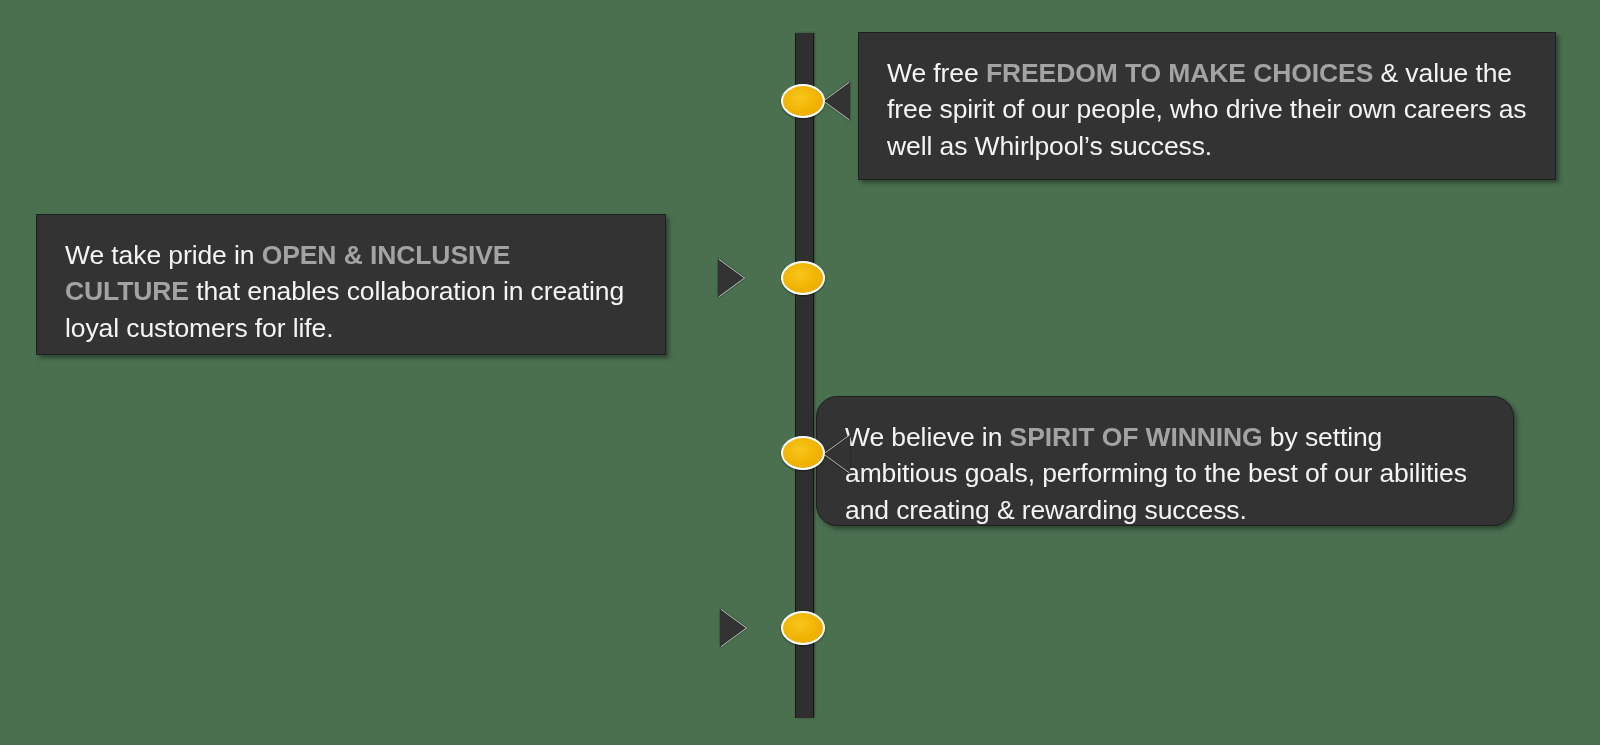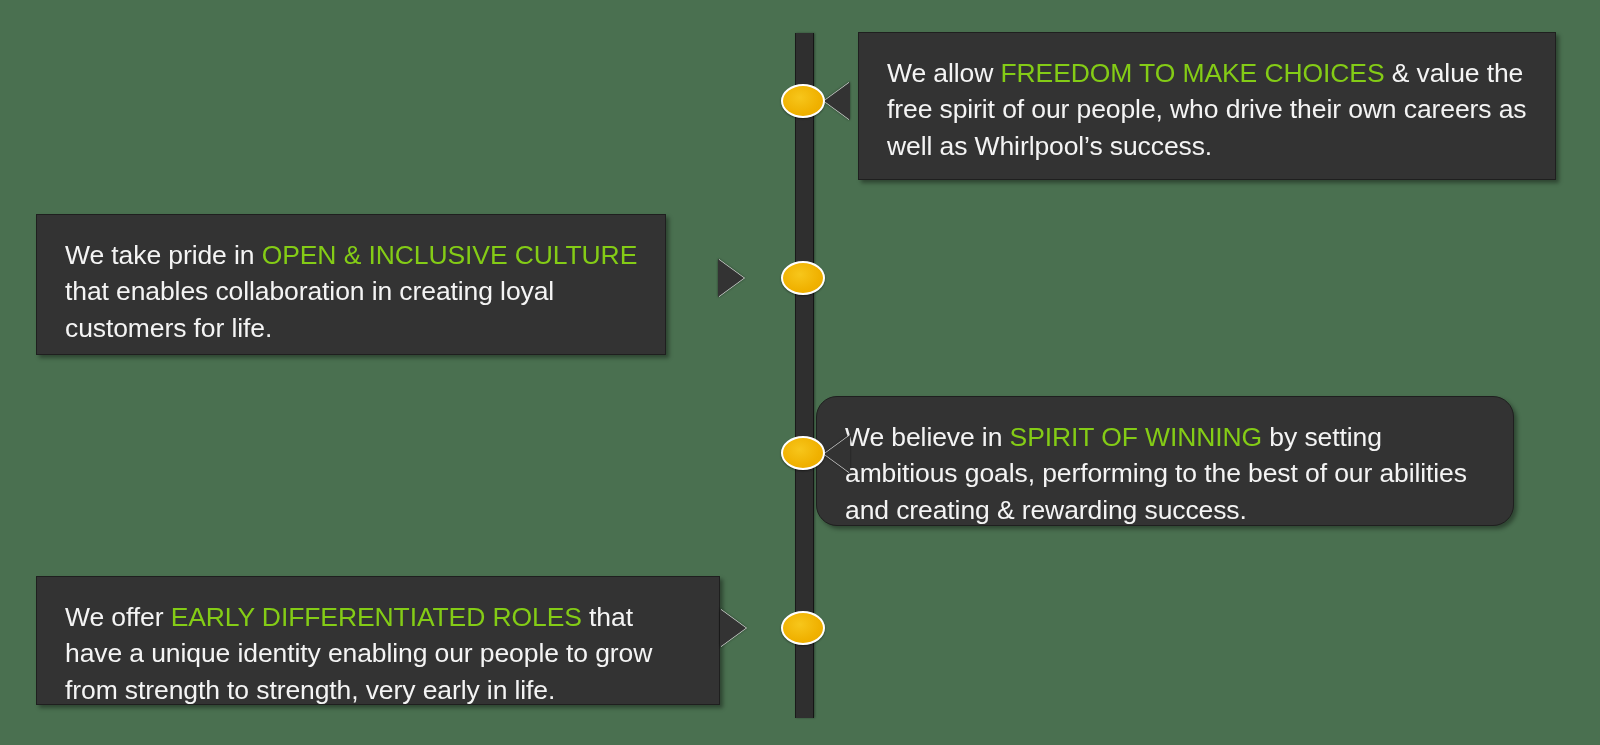--- a/index.html
+++ b/index.html
@@ -62,22 +62,22 @@
     z-index: 3;
   }
   .callout .body {
     font-size: 26.5px;
     line-height: 1.37;
     letter-spacing: -0.1px;
     color: #f4f4f4;
     padding: 22px 26px 20px 28px;
   }
   .callout .hl {
-    color: #84cc16;
-    font-weight: normal;
+    color: #a3a3a3;
+    font-weight: bold;
   }
 
   
   .wedge {
     position: absolute;
     width: 0;
     height: 0;
     z-index: 4;
   }
   
@@ -122,31 +122,28 @@
 
   <div class="timeline-bar"></div>
 
   <div class="node" id="node-1"></div>
   <div class="node" id="node-2"></div>
   <div class="node" id="node-3"></div>
   <div class="node" id="node-4"></div>
 
   <div class="wedge wedge-left" id="wedge-1"></div>
   <div class="callout" id="callout-1">
-    <div class="body"><span>We allow </span><span class="hl">FREEDOM TO MAKE CHOICES</span><span> &amp; value the free spirit of our people, who drive their own careers as well as Whirlpool’s success.</span></div>
+    <div class="body"><span>We free </span><span class="hl">FREEDOM TO MAKE CHOICES</span><span> &amp; value the free spirit of our people, who drive their own careers as well as Whirlpool’s success.</span></div>
   </div>
 
   <div class="wedge wedge-right" id="wedge-2"></div>
   <div class="callout" id="callout-2">
     <div class="body"><span>We take pride in </span><span class="hl">OPEN &amp; INCLUSIVE CULTURE</span><span> that enables collaboration in creating loyal customers for life.</span></div>
   </div>
 
   <div class="wedge wedge-left" id="wedge-3"></div>
   <div class="callout" id="callout-3">
     <div class="body"><span>We believe in </span><span class="hl">SPIRIT OF WINNING</span><span> by setting ambitious goals, performing to the best of our abilities and creating &amp; rewarding success.</span></div>
   </div>
 
   <div class="wedge wedge-right" id="wedge-4"></div>
-  <div class="callout" id="callout-4">
-    <div class="body"><span>We offer </span><span class="hl">EARLY DIFFERENTIATED ROLES</span><span> that have a unique identity enabling our people to grow from strength to strength, very early in life.</span></div>
-  </div>
 
 </div>
 
 </body></html>

